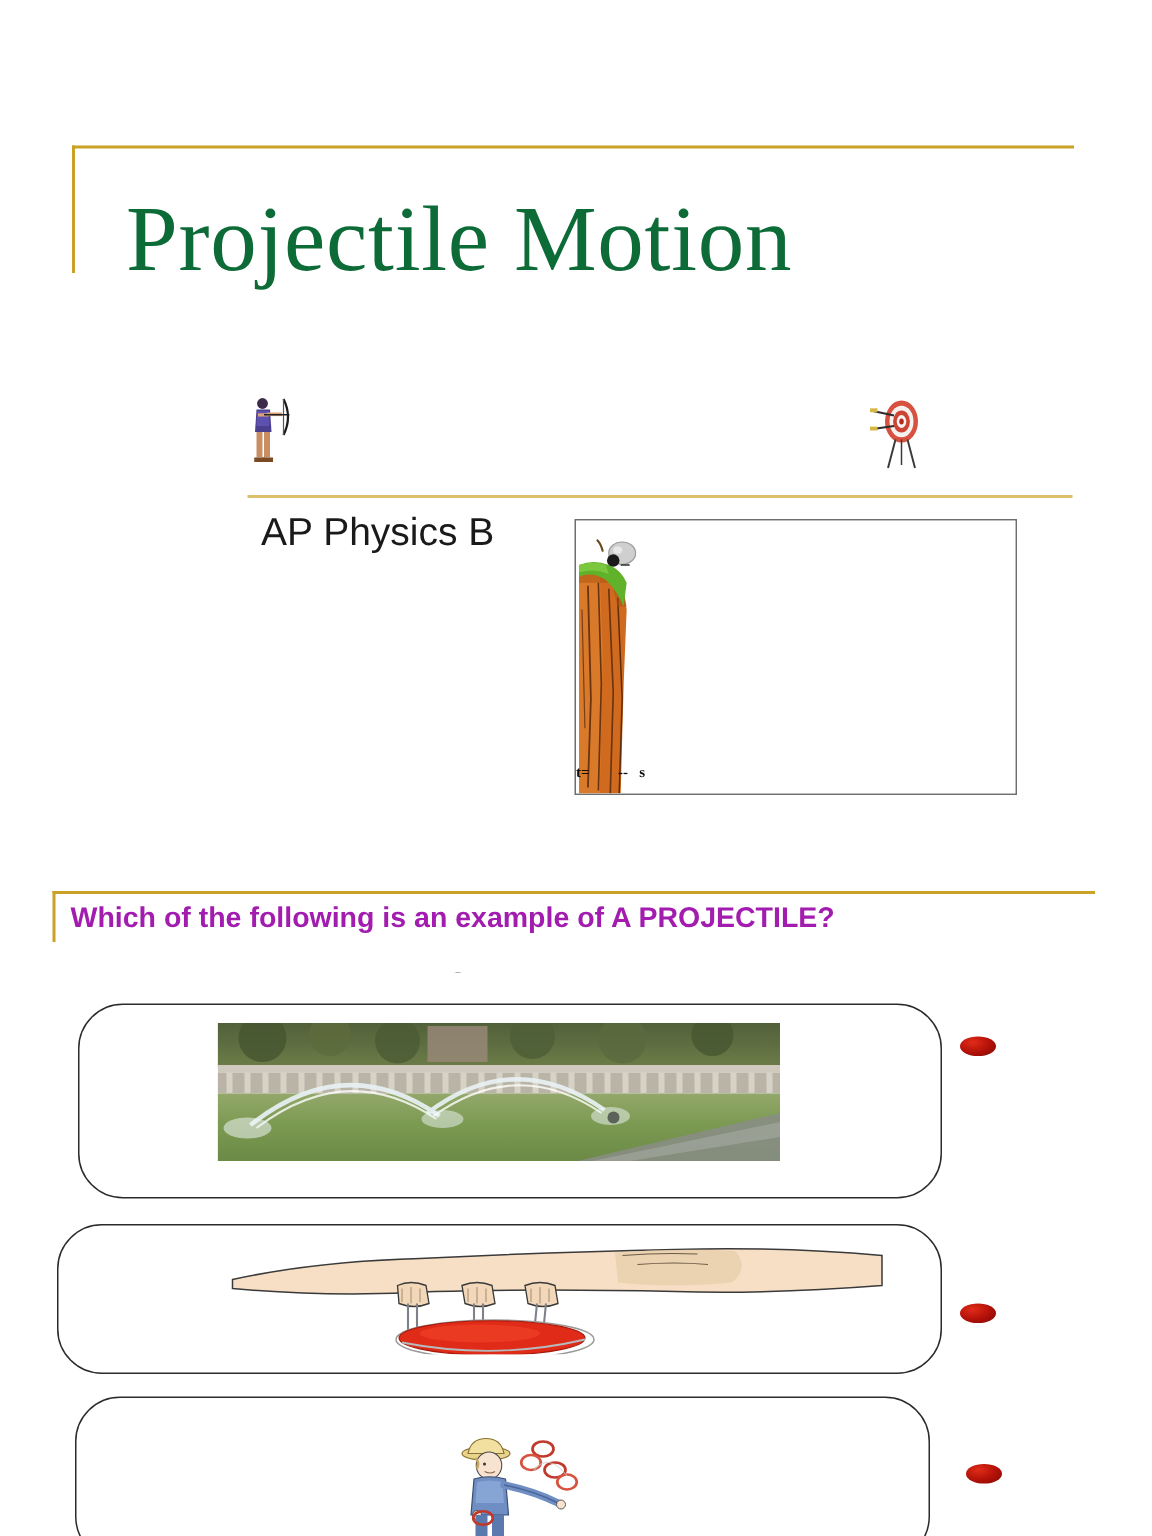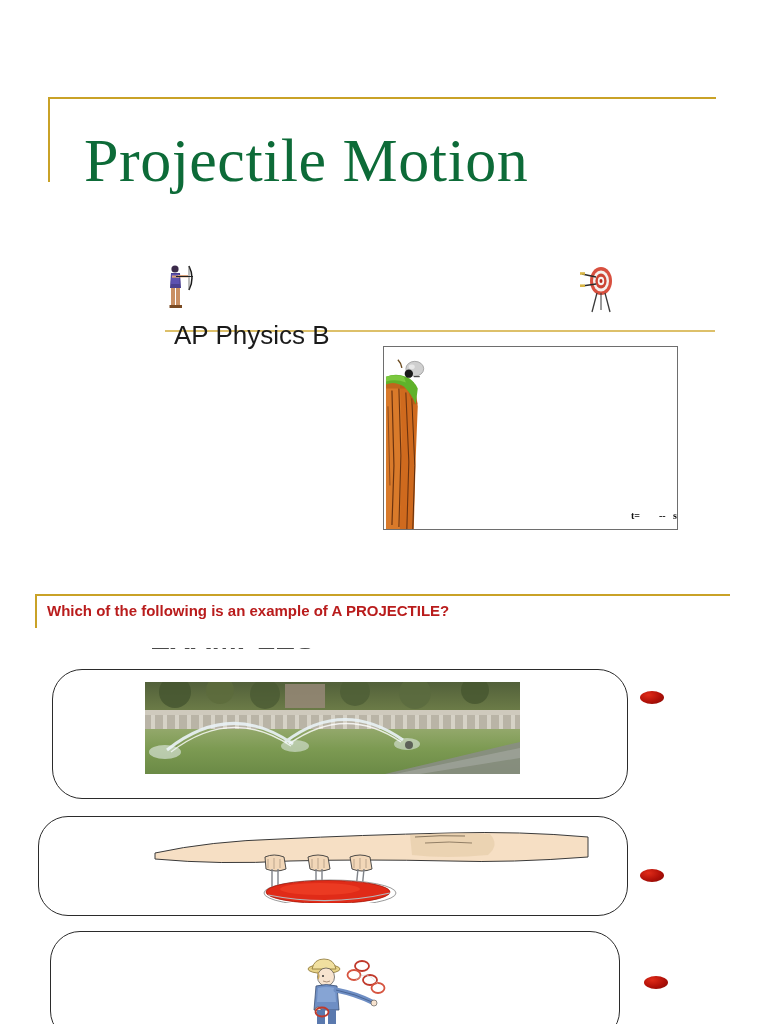--- a/index.html
+++ b/index.html
@@ -38,35 +38,35 @@
   .archer{position:absolute;left:162px;top:262px;width:34px;height:52px;}
   
   .target{position:absolute;left:578px;top:262px;width:42px;height:52px;}
 
   .gold-rule-2{
     position:absolute;left:165px;top:330px;width:550px;height:2px;
     background:#ddc06a;
   }
 
   .subtitle{
-    position:absolute;left:174px;top:320px;
+    position:absolute;left:174px;top:339px;
     font-size:26px;color:#1a1a1a;
     font-family:"Liberation Sans", sans-serif;
     white-space:nowrap;
   }
 
   .cliff-frame{
     position:absolute;left:383px;top:346px;width:295px;height:184px;
     border:1px solid #6e6e6e;background:#ffffff;box-sizing:border-box;
     overflow:hidden;
   }
   .cliff-canvas{position:absolute;left:0;top:0;width:100%;height:100%;}
   .cliff-labels{
-    position:absolute;left:0;right:0;bottom:6px;
-    text-align:right;
+    position:absolute;left:0;right:16px;bottom:6px;
+    text-align:left;
     font-family:"Liberation Serif", serif;
     font-weight:bold;
     font-size:10px;color:#111;
     line-height:1.55;
   }
   .cliff-labels .row2{letter-spacing:0.3px;}
   .cliff-labels sub{font-size:7.5px;}
   .sp{display:inline-block;width:14px;}
 
   
@@ -75,21 +75,21 @@
   .s2-gold-h{
     position:absolute;left:35px;top:19px;width:695px;height:2px;
     background:#c9a227;
   }
   .s2-gold-v{
     position:absolute;left:35px;top:19px;width:2px;height:34px;
     background:#c9a227;
   }
   .question{
     position:absolute;left:47px;top:27px;
-    font-size:15px;font-weight:bold;color:#b91c1c;
+    font-size:19px;font-weight:bold;color:#a21caf;
     font-family:"Liberation Sans", sans-serif;
     white-space:nowrap;
   }
 
   
   .clipped-head{
     position:absolute;left:150px;top:648px;width:300px;height:22px;
     overflow:hidden;
   }
   .clipped-head span{

